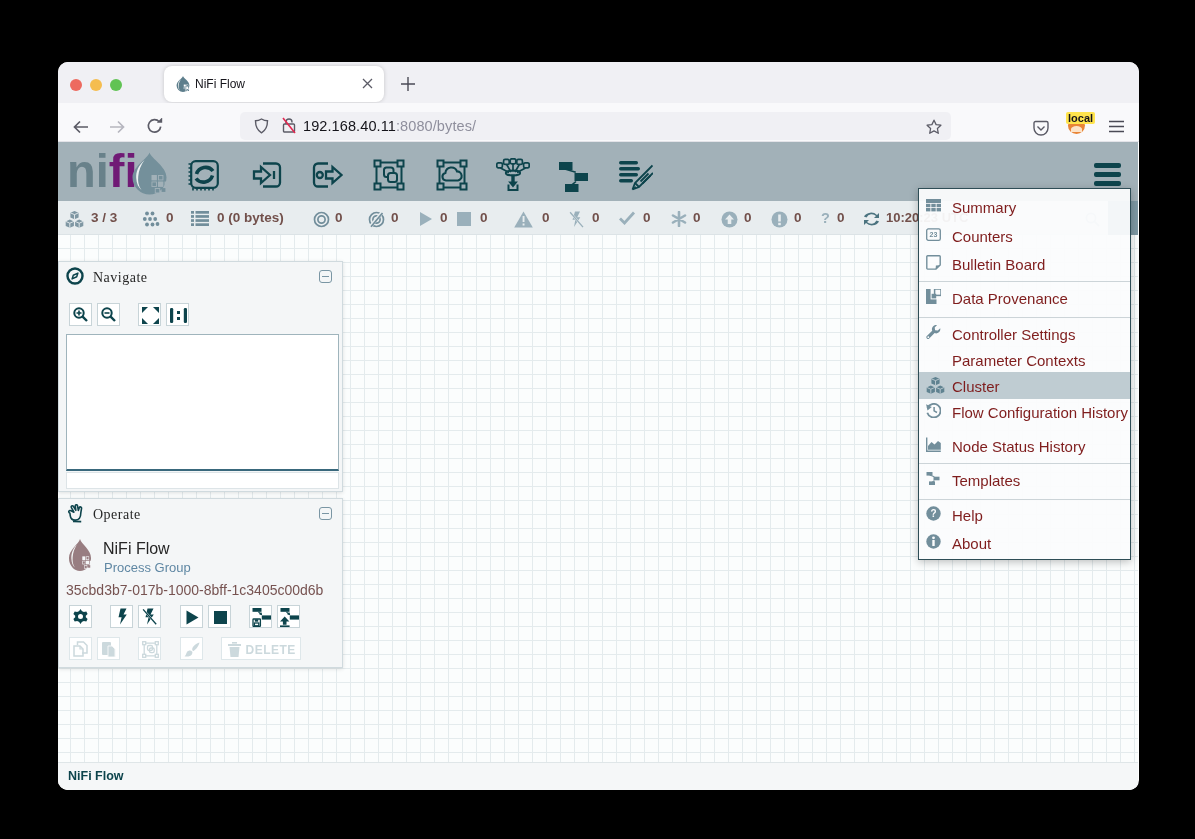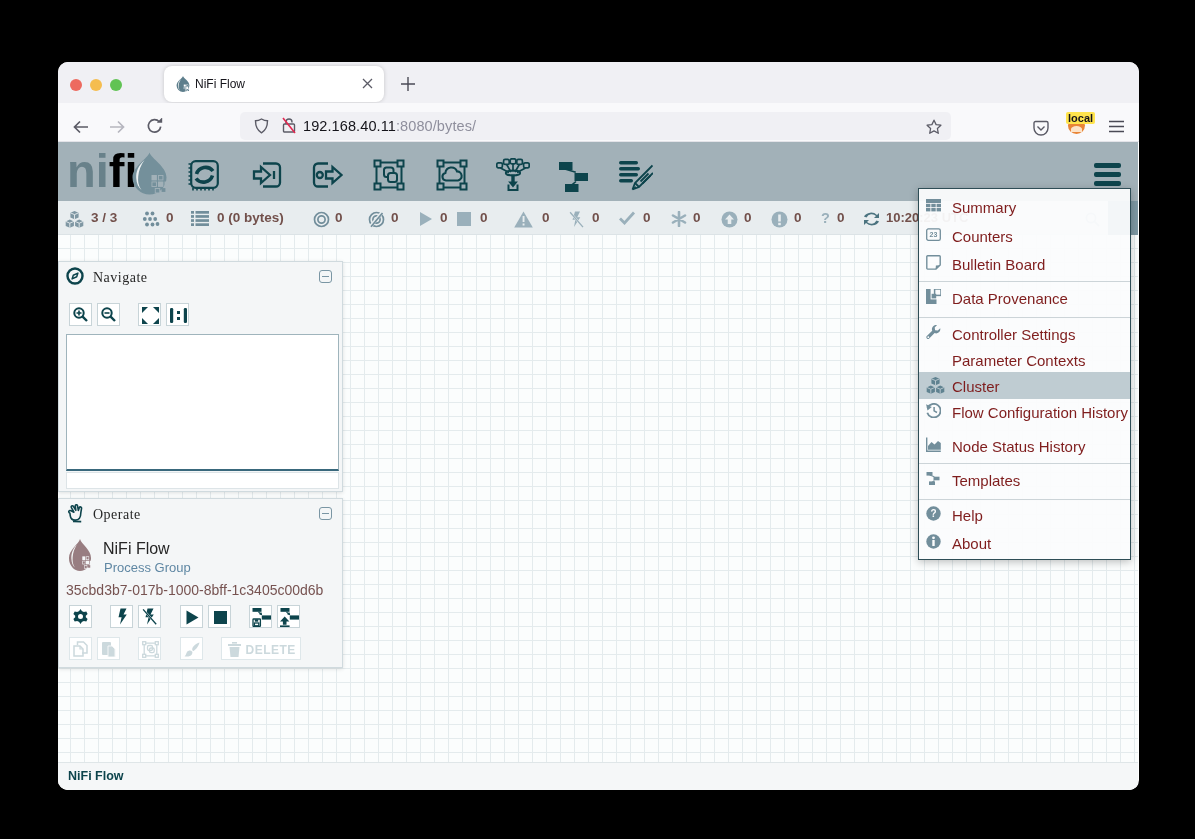--- a/index.html
+++ b/index.html
@@ -121,21 +121,21 @@
     <div style="position:absolute;left:1008px;top:9px;background:#ffe44d;font-size:11px;font-weight:bold;color:#15141a;padding:0 2px;border-radius:2px;">local</div>
     <svg style="position:absolute;left:1051px;top:17px" width="15" height="13" viewBox="0 0 15 13">
         <path d="M0 1.5 H15 M0 6.5 H15 M0 11.5 H15" stroke="#4a4a55" stroke-width="1.5"></path>
       </svg>
   </div>
 
   <div id="page">
     <div id="canvas"></div>
     <div id="nfheader">
 
-      <div style="position:absolute;left:9px;top:5px;font-size:47px;line-height:47px;font-weight:bold;letter-spacing:0;color:#68818a;">ni<span style="color:#000000;text-align:right;">fi</span></div>
+      <div style="position:absolute;left:9px;top:5px;font-size:47px;line-height:47px;font-weight:bold;letter-spacing:0;color:#68818a;">ni<span style="color:#701a75;text-align:right;">fi</span></div>
 
       <svg style="position:absolute;left:73px;top:10px" width="37" height="43" viewBox="0 0 37 42">
         <path d="M18.5 0 C20.5 6.5 35.5 14 35.5 25 A17 17 0 0 1 1.5 25 C1.5 14 16.5 6.5 18.5 0 Z" fill="#74909b"></path>
         <path d="M13.5 7.5 C6.5 14 5 19.5 5.2 25.5 C5.4 31 7.5 35 10.5 37.5 C7.2 33 6.8 28.5 7.2 24 C7.8 17.5 10 12.5 13.5 7.5 Z" fill="#eef2f3"></path>
         <g fill="#a2b1b8">
             <rect x="20.5" y="22.5" width="5.4" height="5.4"></rect>
             <rect x="27" y="22.5" width="5.4" height="5.4"></rect>
             <rect x="20.5" y="29" width="5.4" height="5.4"></rect>
             <rect x="27" y="29" width="5.4" height="5.4"></rect>
             <rect x="23.8" y="35.5" width="5.4" height="5.4"></rect>

